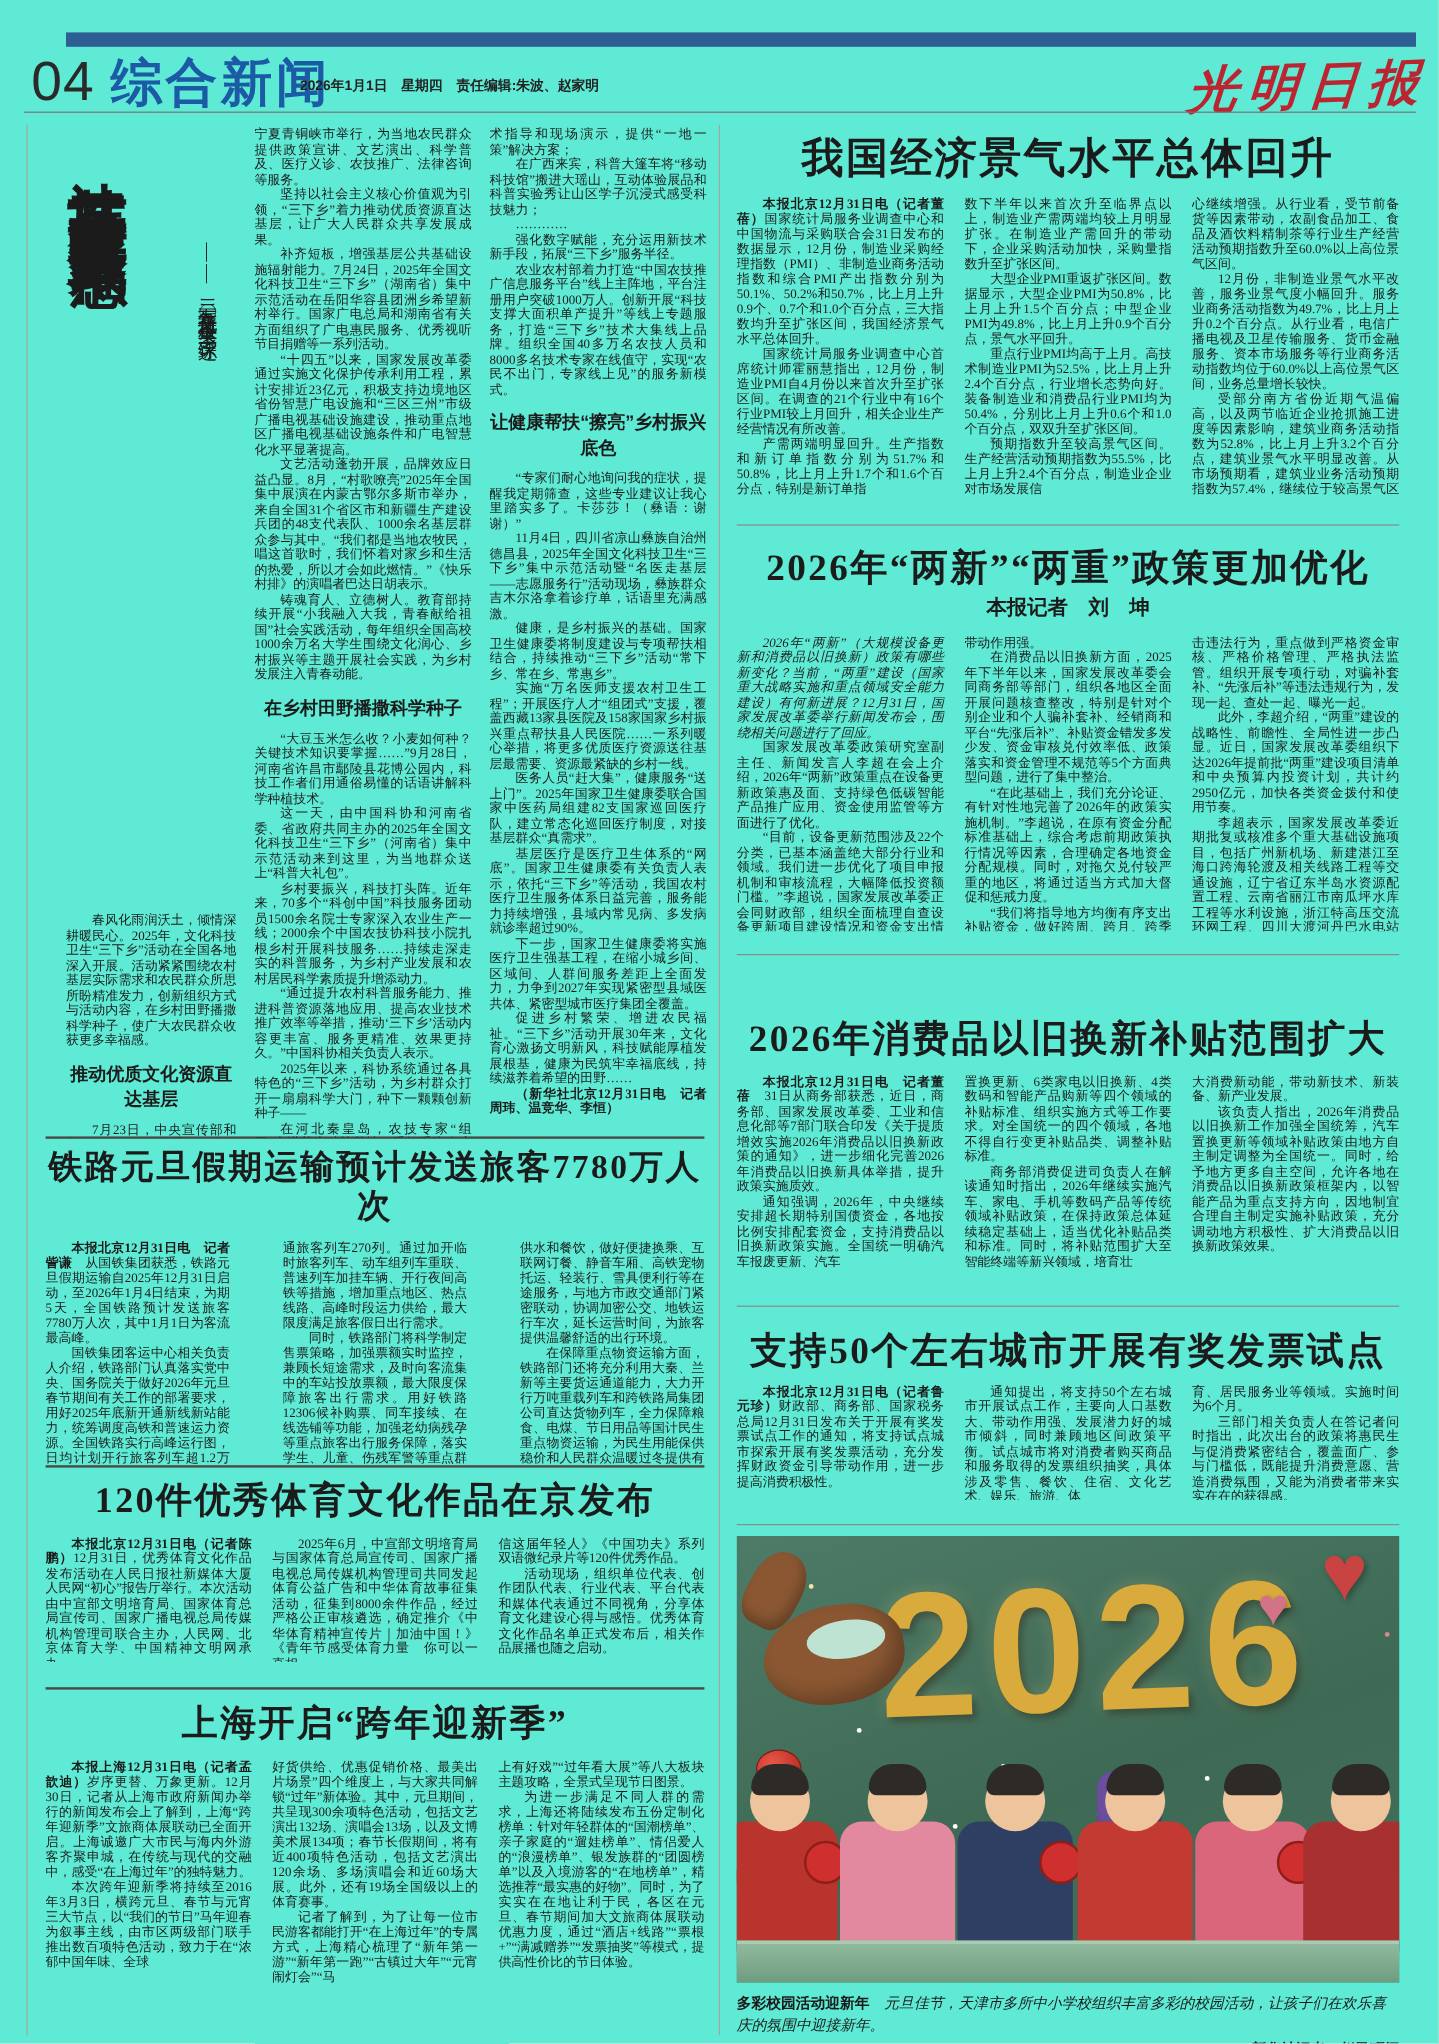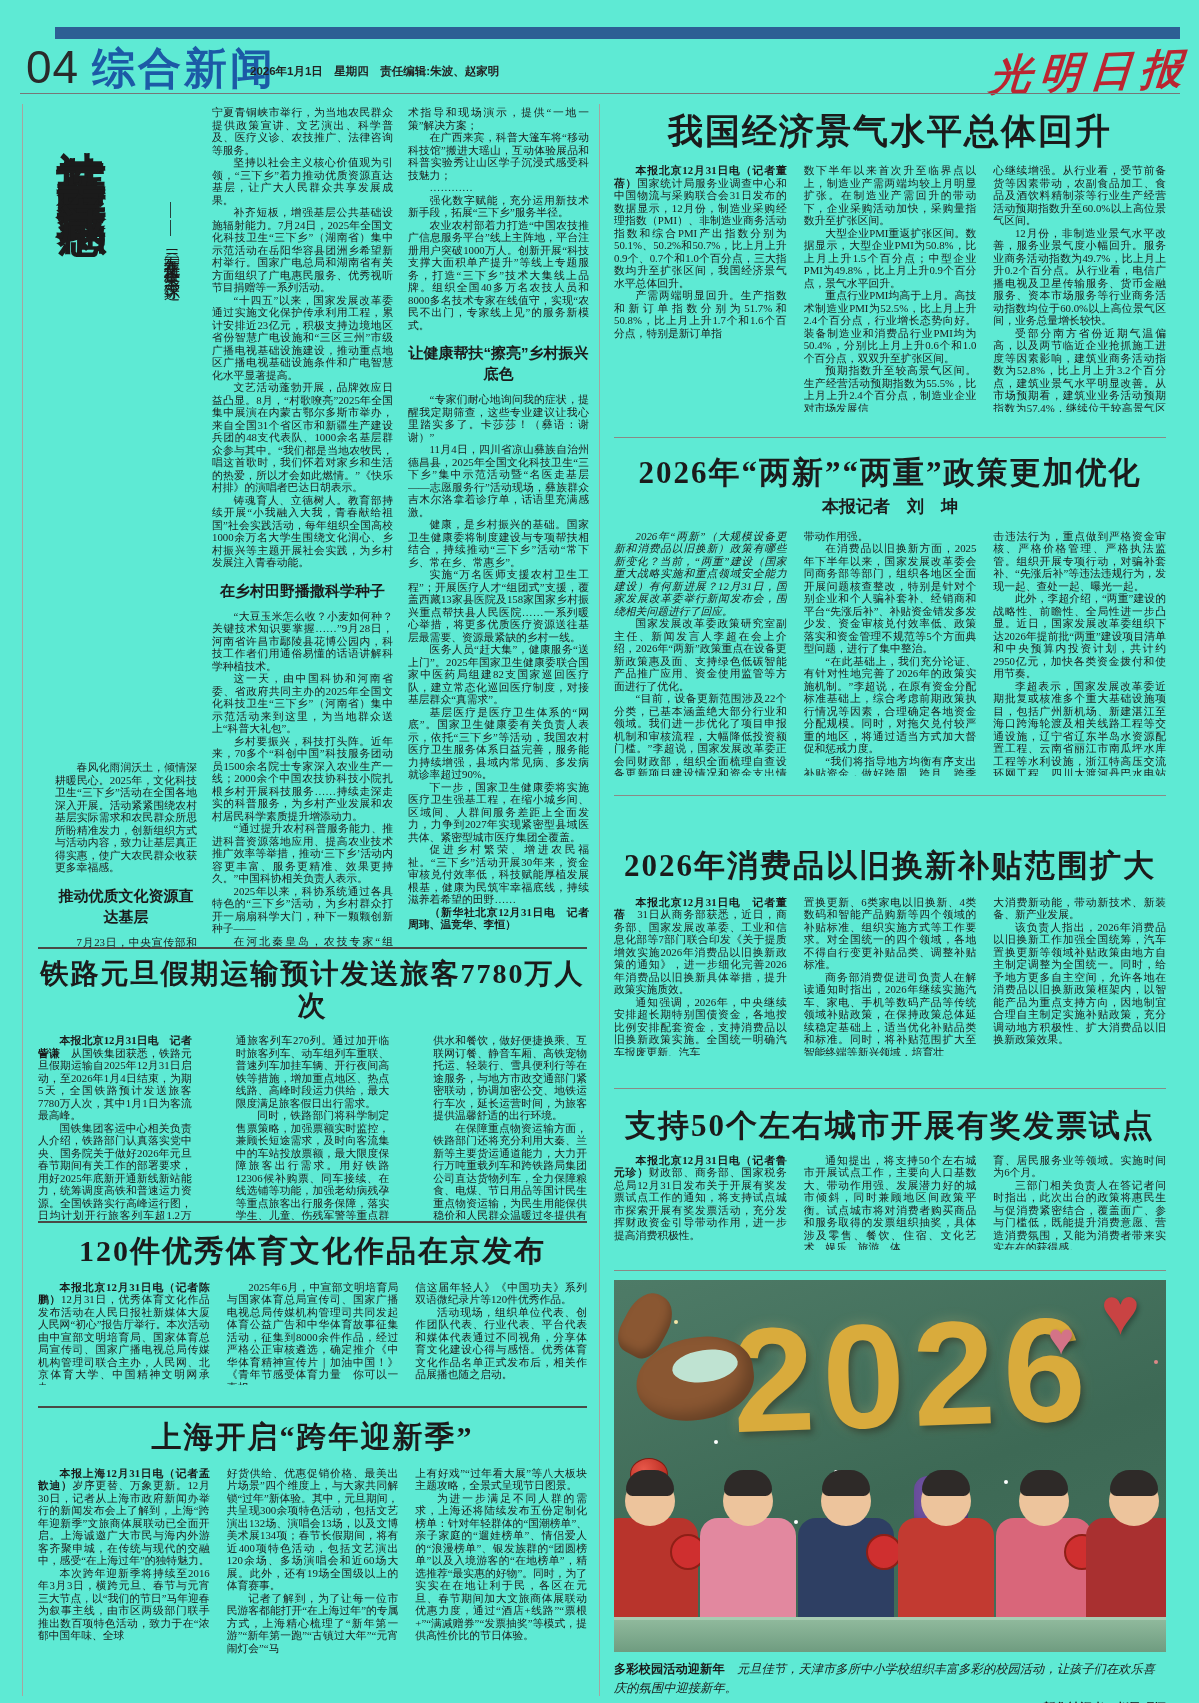--- a/index.html
+++ b/index.html
@@ -107,21 +107,21 @@
   <div class="hrule-thin" style="left:614px;top:1088px;width:552px;"></div>
   <div class="hrule-thin" style="left:614px;top:1270px;width:552px;"></div>
 
   <div id="lead" class="art">
     <div class="c1">
       <div class="vhead">
         <div class="vh-main">让基层百姓收获更多幸福感</div>
         <div class="vh-sub">——二〇二五年文化科技卫生『三下乡』综述</div>
       </div>
       <div>
-          <p class="para">春风化雨润沃土，倾情深耕暖民心。2025年，文化科技卫生“三下乡”活动在全国各地深入开展。活动紧紧围绕农村基层实际需求和农民群众所思所盼精准发力，创新组织方式与活动内容，致力让基层真正得实惠，使广大农民群众收获更多幸福感。</p>
+          <p class="para">春风化雨润沃土，倾情深耕暖民心。2025年，文化科技卫生“三下乡”活动在全国各地深入开展。活动紧紧围绕农村基层实际需求和农民群众所思所盼精准发力，创新组织方式与活动内容，在乡村田野播撒科学种子，使广大农民群众收获更多幸福感。</p>
           <div class="xhead">推动优质文化资源直达基层</div>
           <p class="para">7月23日，中央宣传部和宁夏回族自治区党委、政府联合主办的2025年全国文化科技卫生“三下乡”集中示范活动在</p>
         </div>
     </div>
     <div class="col">
         <p class="para cont">宁夏青铜峡市举行，为当地农民群众提供政策宣讲、文艺演出、科学普及、医疗义诊、农技推广、法律咨询等服务。</p>
         <p class="para">坚持以社会主义核心价值观为引领，“三下乡”着力推动优质资源直达基层，让广大人民群众共享发展成果。</p>
         <p class="para">补齐短板，增强基层公共基础设施辐射能力。7月24日，2025年全国文化科技卫生“三下乡”（湖南省）集中示范活动在岳阳华容县团洲乡希望新村举行。国家广电总局和湖南省有关方面组织了广电惠民服务、优秀视听节目捐赠等一系列活动。</p>
         <p class="para">“十四五”以来，国家发展改革委通过实施文化保护传承利用工程，累计安排近23亿元，积极支持边境地区省份智慧广电设施和“三区三州”市级广播电视基础设施建设，推动重点地区广播电视基础设施条件和广电智慧化水平显著提高。</p>
         <p class="para">文艺活动蓬勃开展，品牌效应日益凸显。8月，“村歌嘹亮”2025年全国集中展演在内蒙古鄂尔多斯市举办，来自全国31个省区市和新疆生产建设兵团的48支代表队、1000余名基层群众参与其中。“我们都是当地农牧民，唱这首歌时，我们怀着对家乡和生活的热爱，所以才会如此燃情。”《快乐村排》的演唱者巴达日胡表示。</p>
@@ -141,30 +141,31 @@
         <p class="para">强化数字赋能，充分运用新技术新手段，拓展“三下乡”服务半径。</p>
         <p class="para">农业农村部着力打造“中国农技推广信息服务平台”线上主阵地，平台注册用户突破1000万人。创新开展“科技支撑大面积单产提升”等线上专题服务，打造“三下乡”技术大集线上品牌。组织全国40多万名农技人员和8000多名技术专家在线值守，实现“农民不出门，专家线上见”的服务新模式。</p>
         <div class="xhead">让健康帮扶“擦亮”乡村振兴底色</div>
         <p class="para">“专家们耐心地询问我的症状，提醒我定期筛查，这些专业建议让我心里踏实多了。卡莎莎！（彝语：谢谢）”</p>
         <p class="para">11月4日，四川省凉山彝族自治州德昌县，2025年全国文化科技卫生“三下乡”集中示范活动暨“名医走基层——志愿服务行”活动现场，彝族群众吉木尔洛拿着诊疗单，话语里充满感激。</p>
         <p class="para">健康，是乡村振兴的基础。国家卫生健康委将制度建设与专项帮扶相结合，持续推动“三下乡”活动“常下乡、常在乡、常惠乡”。</p>
         <p class="para">实施“万名医师支援农村卫生工程”；开展医疗人才“组团式”支援，覆盖西藏13家县医院及158家国家乡村振兴重点帮扶县人民医院……一系列暖心举措，将更多优质医疗资源送往基层最需要、资源最紧缺的乡村一线。</p>
         <p class="para">医务人员“赶大集”，健康服务“送上门”。2025年国家卫生健康委联合国家中医药局组建82支国家巡回医疗队，建立常态化巡回医疗制度，对接基层群众“真需求”。</p>
         <p class="para">基层医疗是医疗卫生体系的“网底”。国家卫生健康委有关负责人表示，依托“三下乡”等活动，我国农村医疗卫生服务体系日益完善，服务能力持续增强，县域内常见病、多发病就诊率超过90%。</p>
         <p class="para">下一步，国家卫生健康委将实施医疗卫生强基工程，在缩小城乡间、区域间、人群间服务差距上全面发力，力争到2027年实现紧密型县域医共体、紧密型城市医疗集团全覆盖。</p>
-        <p class="para">促进乡村繁荣、增进农民福祉。“三下乡”活动开展30年来，资金审核兑付效率低，科技赋能厚植发展根基，健康为民筑牢幸福底线，持续滋养着希望的田野……</p>
+        <p class="para">促进乡村繁荣、增进农民福祉。“三下乡”活动开展30年来，文化育心激扬文明新风，科技赋能厚植发展根基，健康为民筑牢幸福底线，持续滋养着希望的田野……</p>
         <p class="para bold">（新华社北京12月31日电　记者周玮、温竞华、李恒）</p>
       </div>
   </div>
 
   <div class="art" style="left:614px;top:112px;width:552px;">
     <h1 class="art-h1 h-36">我国经济景气水平总体回升</h1>
     <div class="cols" style="height:248px;">
       <div class="col">
           <p class="para"><b>本报北京12月31日电（记者董蓓）</b>国家统计局服务业调查中心和中国物流与采购联合会31日发布的数据显示，12月份，制造业采购经理指数（PMI）、非制造业商务活动指数和综合PMI产出指数分别为50.1%、50.2%和50.7%，比上月上升0.9个、0.7个和1.0个百分点，三大指数均升至扩张区间，我国经济景气水平总体回升。</p>
+          <p class="para">国家统计局服务业调查中心首席统计师霍丽慧指出，12月份，制造业PMI自4月份以来首次升至扩张区间。在调查的21个行业中有16个行业PMI较上月回升，相关企业生产经营情况有所改善。</p>
           <p class="para">产需两端明显回升。生产指数和新订单指数分别为51.7%和50.8%，比上月上升1.7个和1.6个百分点，特别是新订单指</p>
         </div>
       <div class="col">
           <p class="para cont">数下半年以来首次升至临界点以上，制造业产需两端均较上月明显扩张。在制造业产需回升的带动下，企业采购活动加快，采购量指数升至扩张区间。</p>
           <p class="para">大型企业PMI重返扩张区间。数据显示，大型企业PMI为50.8%，比上月上升1.5个百分点；中型企业PMI为49.8%，比上月上升0.9个百分点，景气水平回升。</p>
           <p class="para">重点行业PMI均高于上月。高技术制造业PMI为52.5%，比上月上升2.4个百分点，行业增长态势向好。装备制造业和消费品行业PMI均为50.4%，分别比上月上升0.6个和1.0个百分点，双双升至扩张区间。</p>
           <p class="para">预期指数升至较高景气区间。生产经营活动预期指数为55.5%，比上月上升2.4个百分点，制造业企业对市场发展信</p>
         </div>
       <div class="col">
           <p class="para cont">心继续增强。从行业看，受节前备货等因素带动，农副食品加工、食品及酒饮料精制茶等行业生产经营活动预期指数升至60.0%以上高位景气区间。</p>

